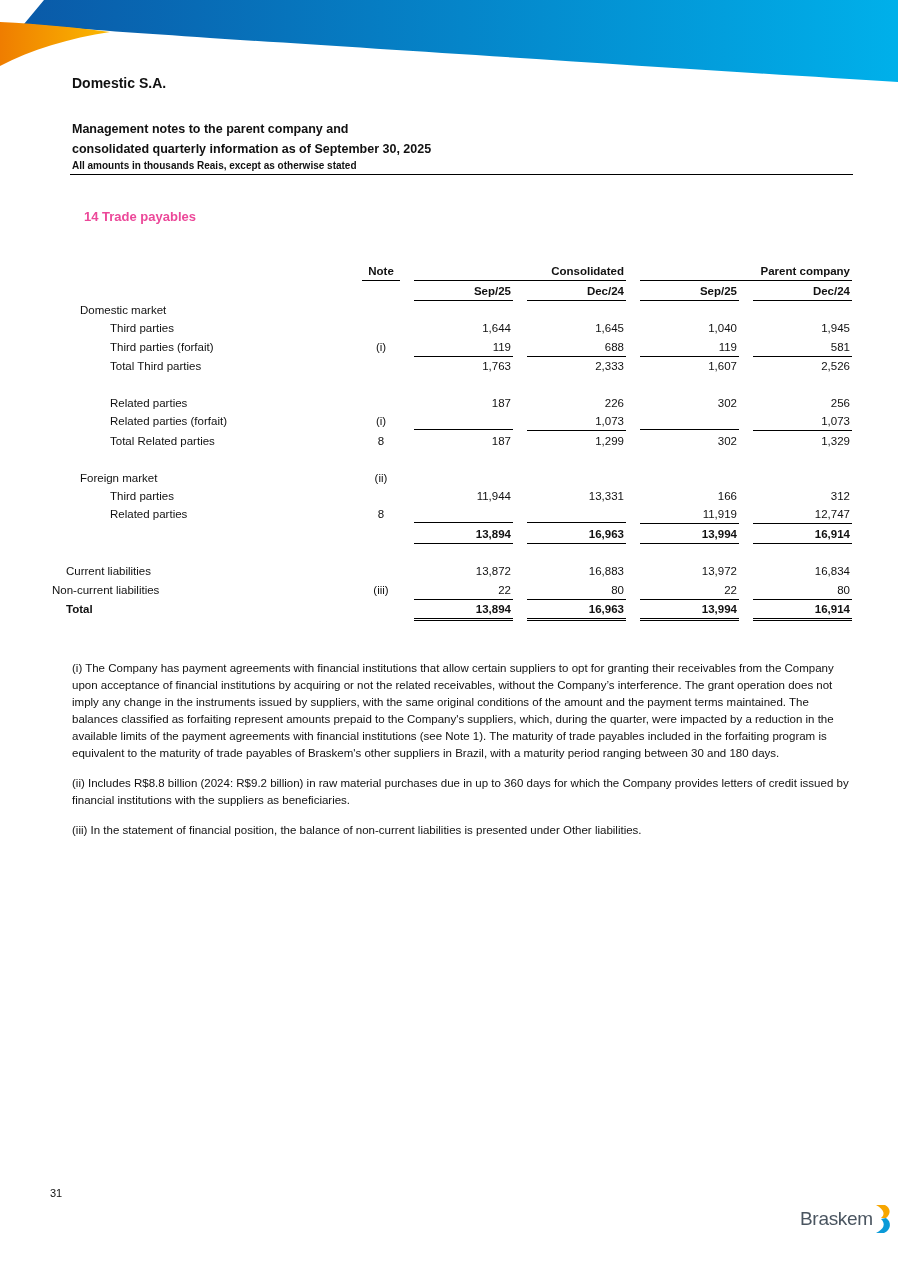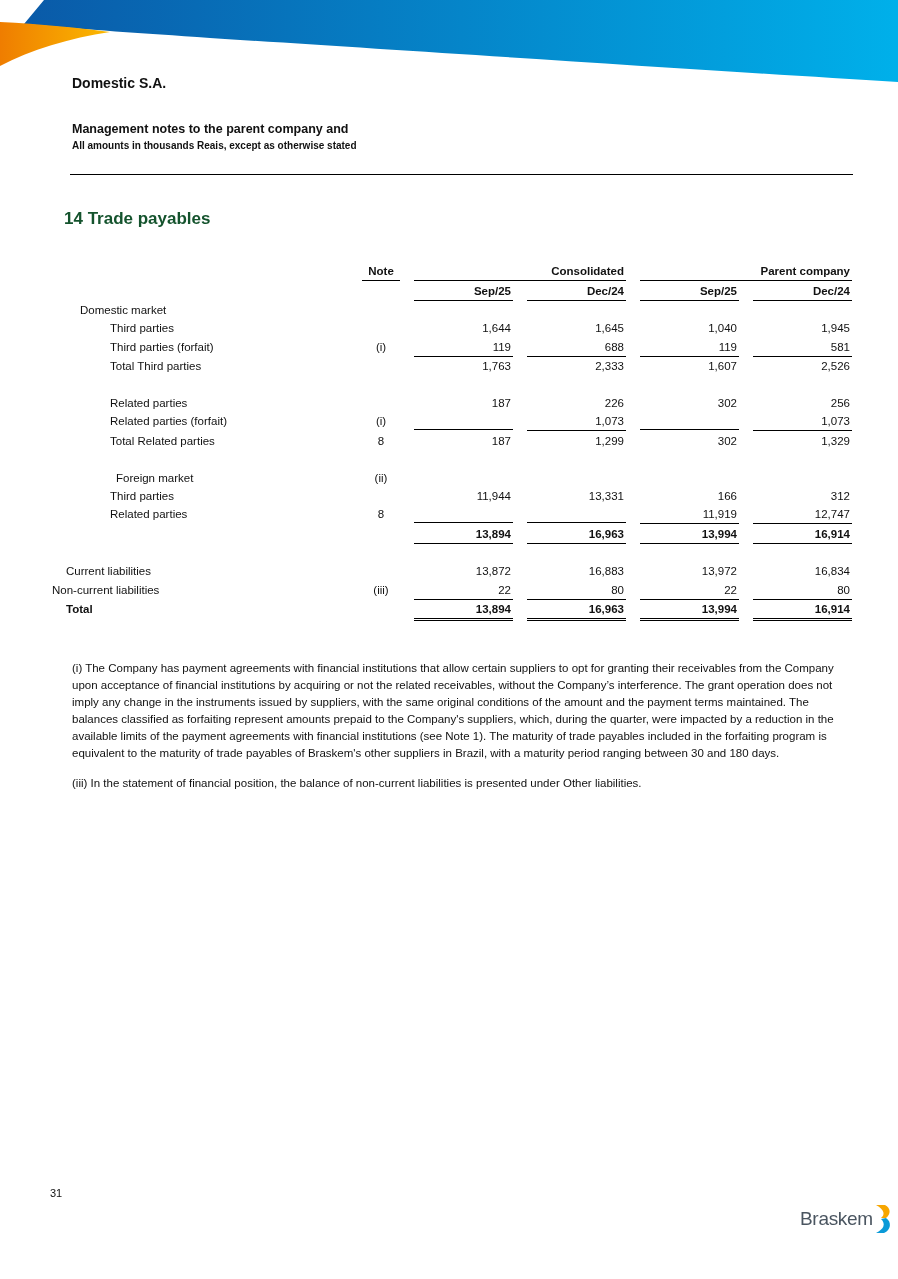--- a/index.html
+++ b/index.html
@@ -6,21 +6,21 @@
   body {
     width: 898px; height: 1279px; position: relative; overflow: hidden;
     background: #ffffff; color: #111;
     font-family: "Liberation Sans", sans-serif;
   }
   .banner { position: absolute; left: 0; top: 0; width: 898px; height: 100px; }
   .company { position: absolute; left: 72px; top: 75px; font-size: 14px; font-weight: bold; color: #111; }
   .subtitle { position: absolute; left: 72px; top: 119px; font-size: 12.5px; font-weight: bold; line-height: 20px; }
   .subtitle .small { font-size: 10px; line-height: 14px; display: block; }
   .rule { position: absolute; left: 70px; top: 174px; width: 783px; height: 0; border-top: 1px solid #000; }
-  .section-title { position: absolute; left: 64px; top: 209px; font-size: 17px; font-weight: bold; color: #14532d; }
+  .section-title { position: absolute; left: 84px; top: 209px; font-size: 13px; font-weight: bold; color: #ec4899; }
 
   .tbl { position: absolute; left: 0; top: 0; font-size: 11.5px; }
   .row { position: absolute; height: 18px; line-height: 18px; }
   .lbl { position: absolute; white-space: nowrap; }
   .note { position: absolute; left: 362px; width: 38px; text-align: center; white-space: nowrap; }
   .num { position: absolute; text-align: right; white-space: nowrap; padding-right: 2px; box-sizing: border-box; }
   .c0 { left: 414px; width: 99px; }
   .c1 { left: 527px; width: 99px; }
   .c2 { left: 640px; width: 99px; }
   .c3 { left: 753px; width: 99px; }
@@ -49,20 +49,21 @@
       <stop offset="1" stop-color="#fbb900"></stop>
     </linearGradient>
   </defs>
   <path d="M44 0 L898 0 L898 82 C700 70 400 50 210 38 C140 33 90 30 24 24 Z" fill="url(#gb)"></path>
   <path d="M0 22 C40 24 80 28 110 32 C70 38 30 50 0 66 Z" fill="url(#go)"></path>
 </svg>
 
 <div class="company">Domestic S.A.</div>
 <div class="subtitle">
   <div>Management notes to the parent company and</div>
+  <div>consolidated quarterly information as of September 30, 2025</div>
   <span class="small">All amounts in thousands Reais, except as otherwise stated</span>
 </div>
 <div class="rule"></div>
 <div class="section-title">14 Trade payables</div>
 
 <div class="tbl">
 
   <div class="row hdr" style="top:262px; left:0; width:898px;">
     <span class="note ul">Note</span>
     <span class="num ul" style="left:414px; width:212px;">Consolidated</span>
@@ -125,21 +126,21 @@
   <div class="row" style="top:432px;">
     <span class="lbl" style="left:110px;">Total Related parties</span>
     <span class="note">8</span>
     <span class="num c0">187</span>
     <span class="num c1">1,299</span>
     <span class="num c2">302</span>
     <span class="num c3">1,329</span>
   </div>
 
   <div class="row" style="top:469px;">
-    <span class="lbl" style="left:80px;margin-left:36px;">Foreign market</span>
+    <span class="lbl" style="left:80px;">Foreign market</span>
     <span class="note">(ii)</span>
   </div>
 
   <div class="row" style="top:487px;">
     <span class="lbl" style="left:110px;">Third parties</span>
     <span class="num c0">11,944</span>
     <span class="num c1">13,331</span>
     <span class="num c2">166</span>
     <span class="num c3">312</span>
   </div>
@@ -181,20 +182,21 @@
     <span class="lbl" style="left:66px;">Total</span>
     <span class="num c0 dul">13,894</span>
     <span class="num c1 dul">16,963</span>
     <span class="num c2 dul">13,994</span>
     <span class="num c3 dul">16,914</span>
   </div>
 </div>
 
 <div class="footnotes">
   <p>(i) The Company has payment agreements with financial institutions that allow certain suppliers to opt for granting their receivables from the Company upon acceptance of financial institutions by acquiring or not the related receivables, without the Company’s interference. The grant operation does not imply any change in the instruments issued by suppliers, with the same original conditions of the amount and the payment terms maintained. The balances classified as forfaiting represent amounts prepaid to the Company's suppliers, which, during the quarter, were impacted by a reduction in the available limits of the payment agreements with financial institutions (see Note 1). The maturity of trade payables included in the forfaiting program is equivalent to the maturity of trade payables of Braskem's other suppliers in Brazil, with a maturity period ranging between 30 and 180 days.</p>
+  <p>(ii) Includes R$8.8 billion (2024: R$9.2 billion) in raw material purchases due in up to 360 days for which the Company provides letters of credit issued by financial institutions with the suppliers as beneficiaries.</p>
   <p>(iii) In the statement of financial position, the balance of non-current liabilities is presented under Other liabilities.</p>
 </div>
 
 <div class="page-num">31</div>
 
 <div class="logo">
   <span class="logo-text">Braskem</span>
   <svg width="18" height="30" viewBox="0 0 18 30" style="margin-left:2px;">
     <path d="M1 1 L10 1 C16 4 16 10 11 14 L6 14 C10 11 10 6 1 1 Z" fill="#f7a600"></path>
     <path d="M11 14 C17 18 16 26 9 29 L1 29 C9 25 11 20 6 15 Z" fill="#0a9ad8"></path>

